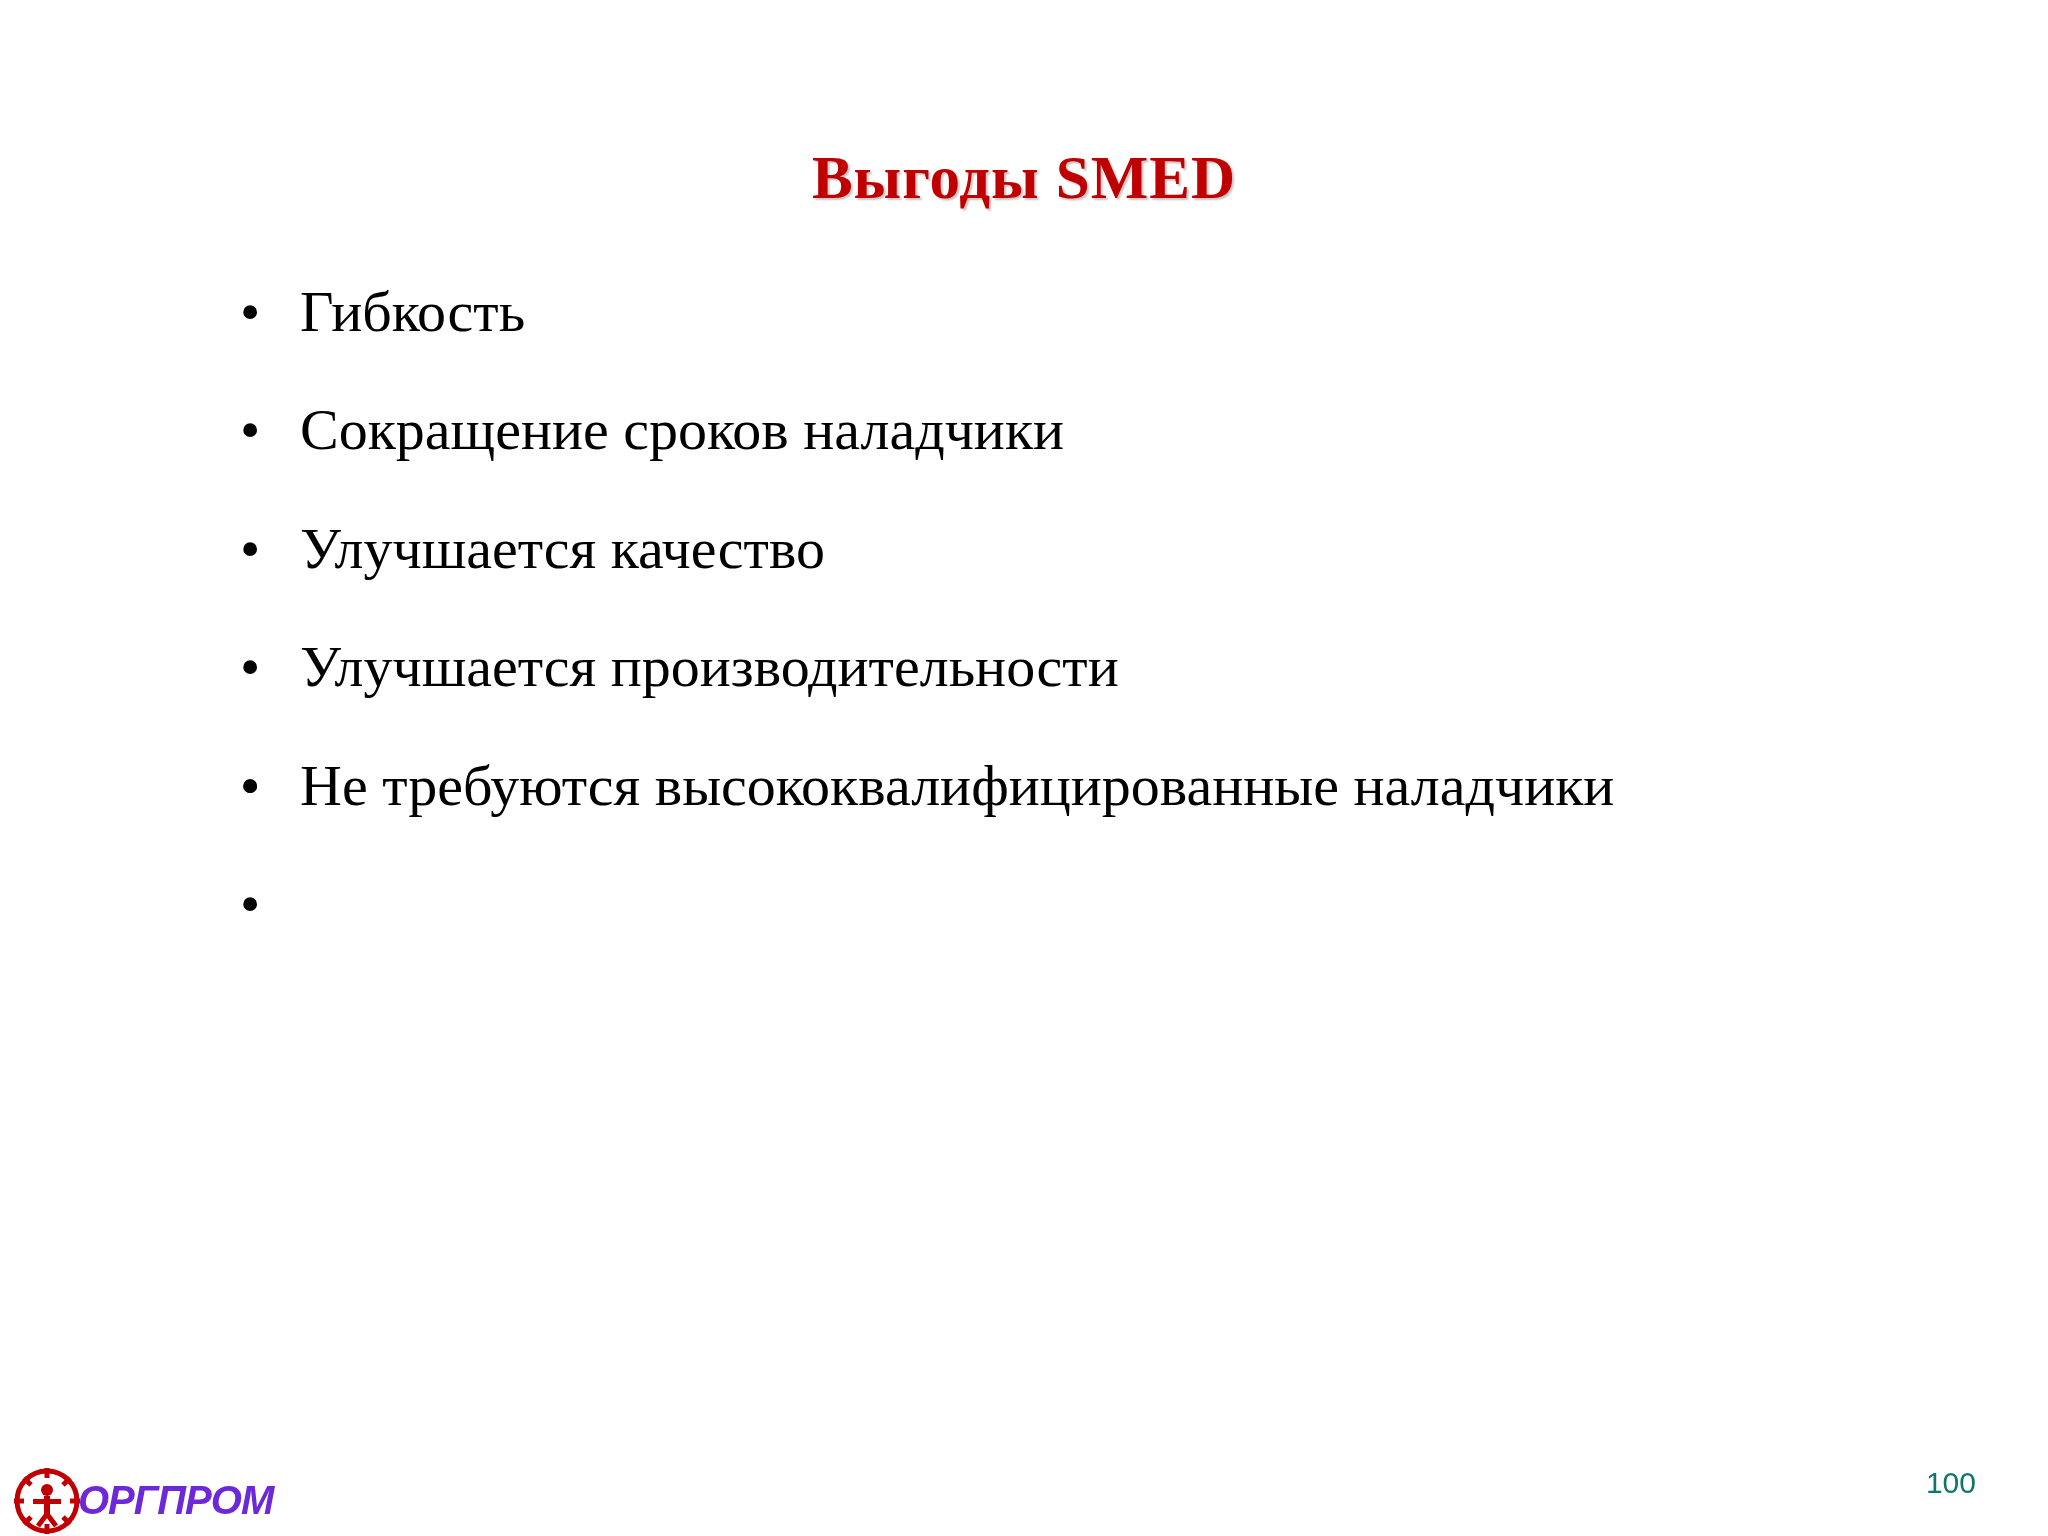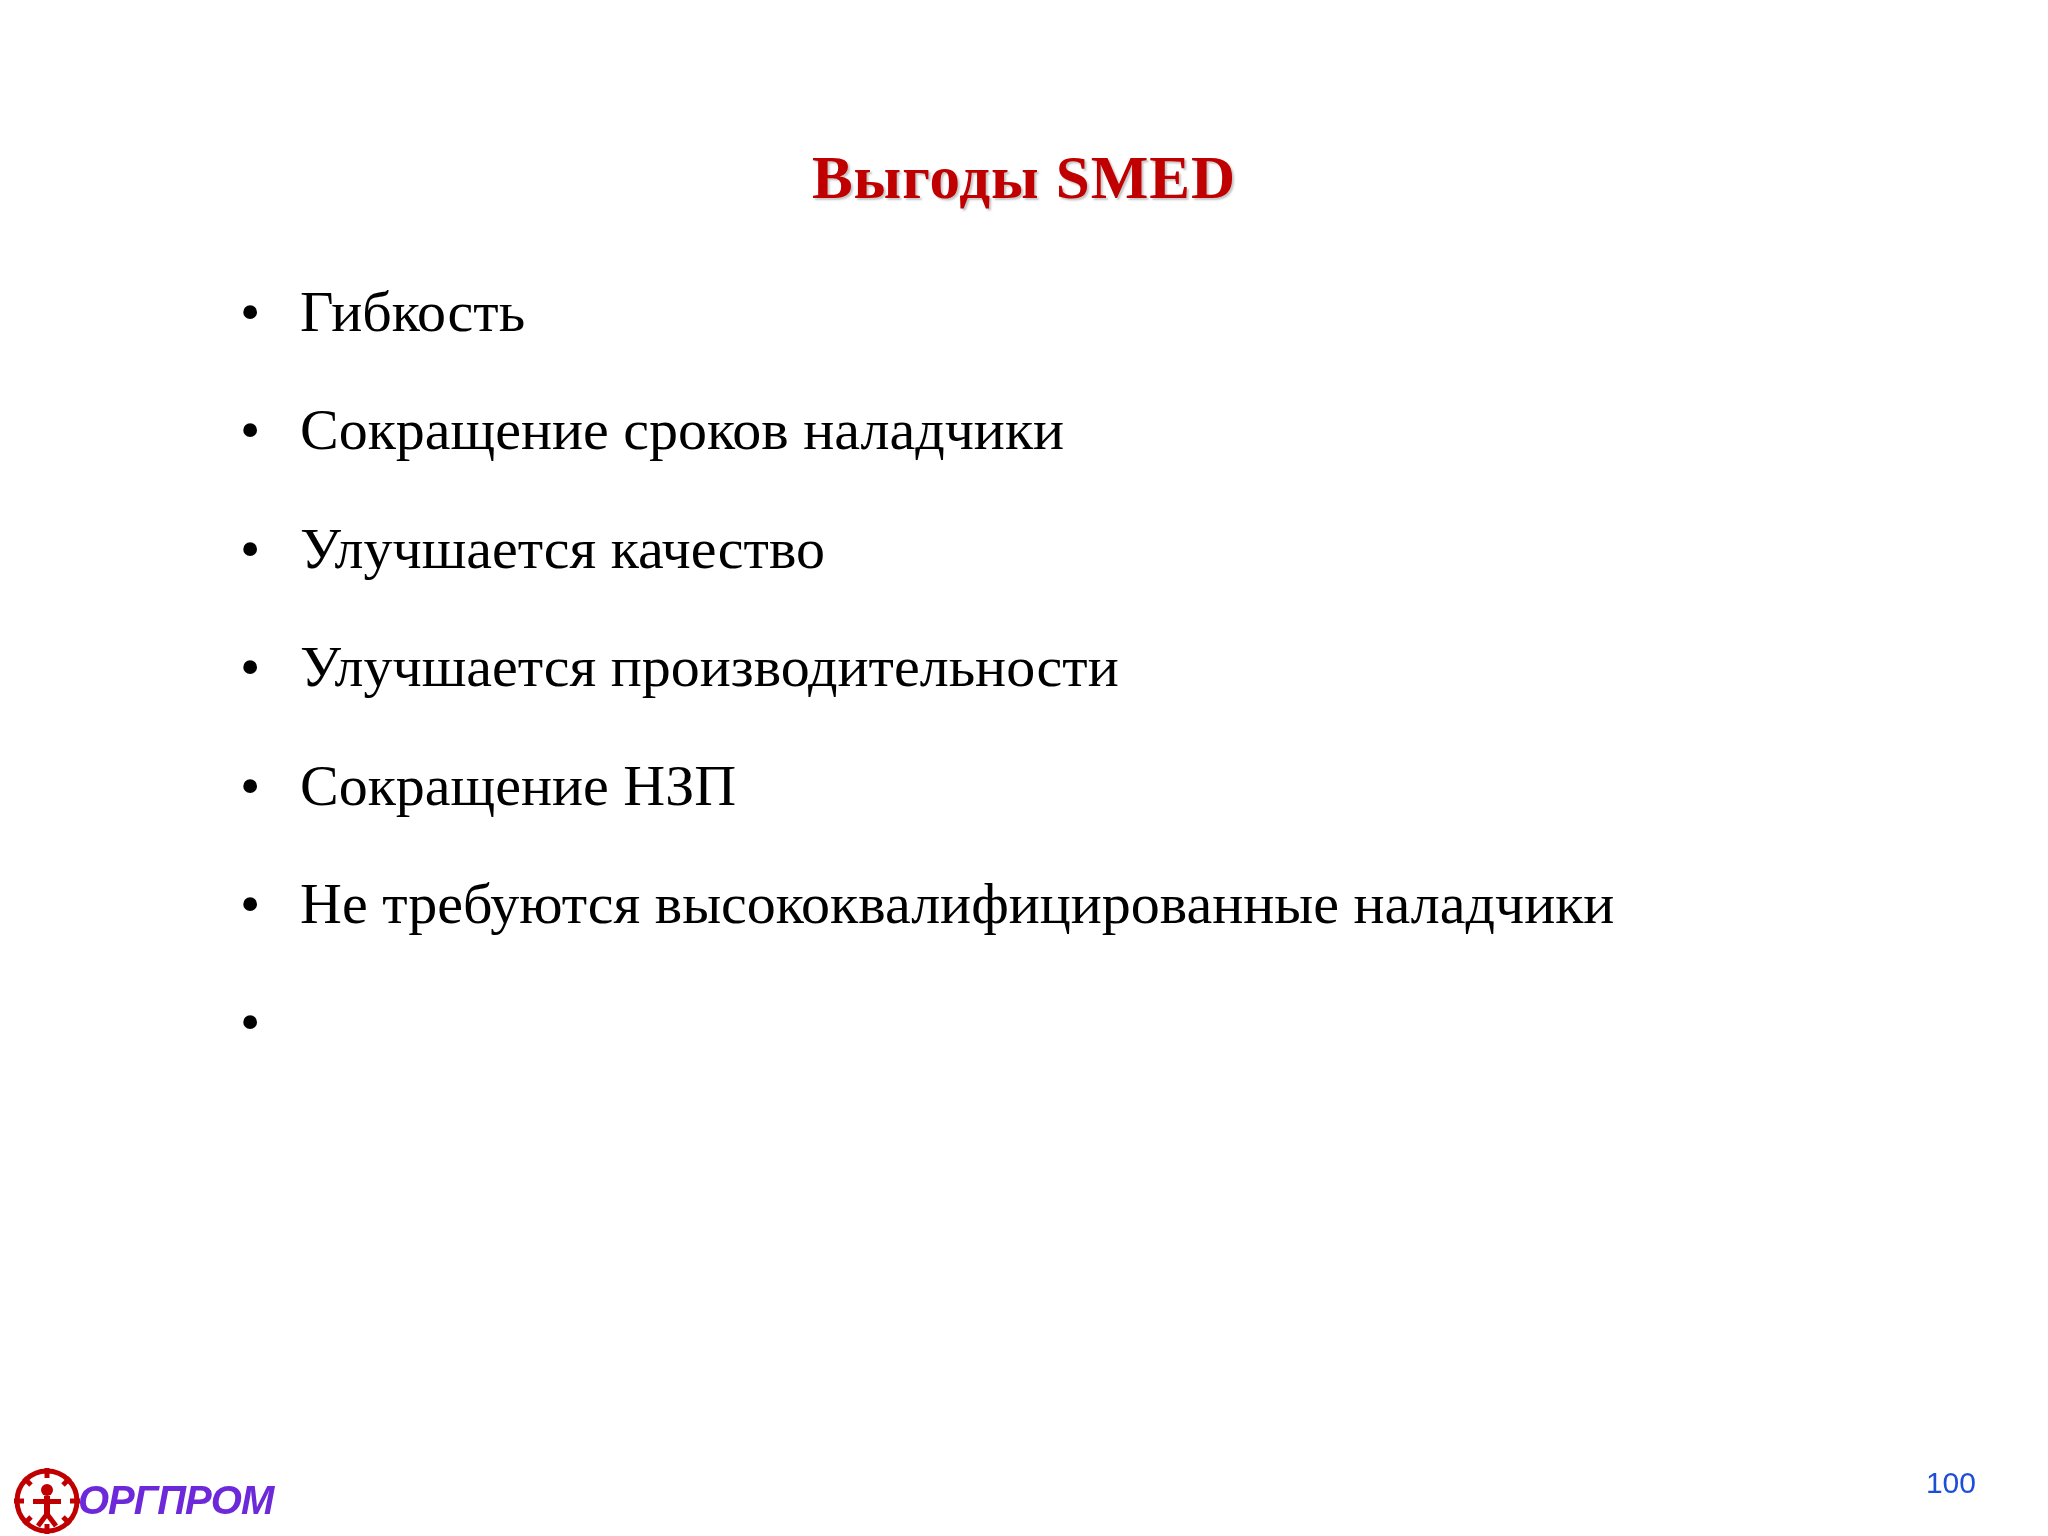--- a/index.html
+++ b/index.html
@@ -69,21 +69,21 @@
     line-height: 1.30;
     color: #000000;
   }
 
   .page-number {
     position: absolute;
     right: 72px;
     bottom: 52px;
     font-family: "Liberation Sans", sans-serif;
     font-size: 30px;
-    color: #1d4ed8;
+    color: #0f766e;
     text-align: center;
   }
 
   .logo {
     position: absolute;
     left: 14px;
     bottom: 16px;
     width: 270px;
     height: 72px;
   }
@@ -125,21 +125,20 @@
     <li class="bullet-item">
       <span class="dot">•</span>
       <span>Улучшается качество</span>
     </li>
     <li class="bullet-item">
       <span class="dot">•</span>
       <span>Улучшается производительности</span>
     </li>
     <li class="bullet-item">
       <span class="dot">•</span>
-      <span>Сокращение НЗП</span>
     </li>
     <li class="bullet-item">
       <span class="dot">•</span>
       <span>Не требуются высококвалифицированные наладчики</span>
     </li>
     <li class="bullet-item">
       <span class="dot">•</span>
     </li>
   </ul>
 

